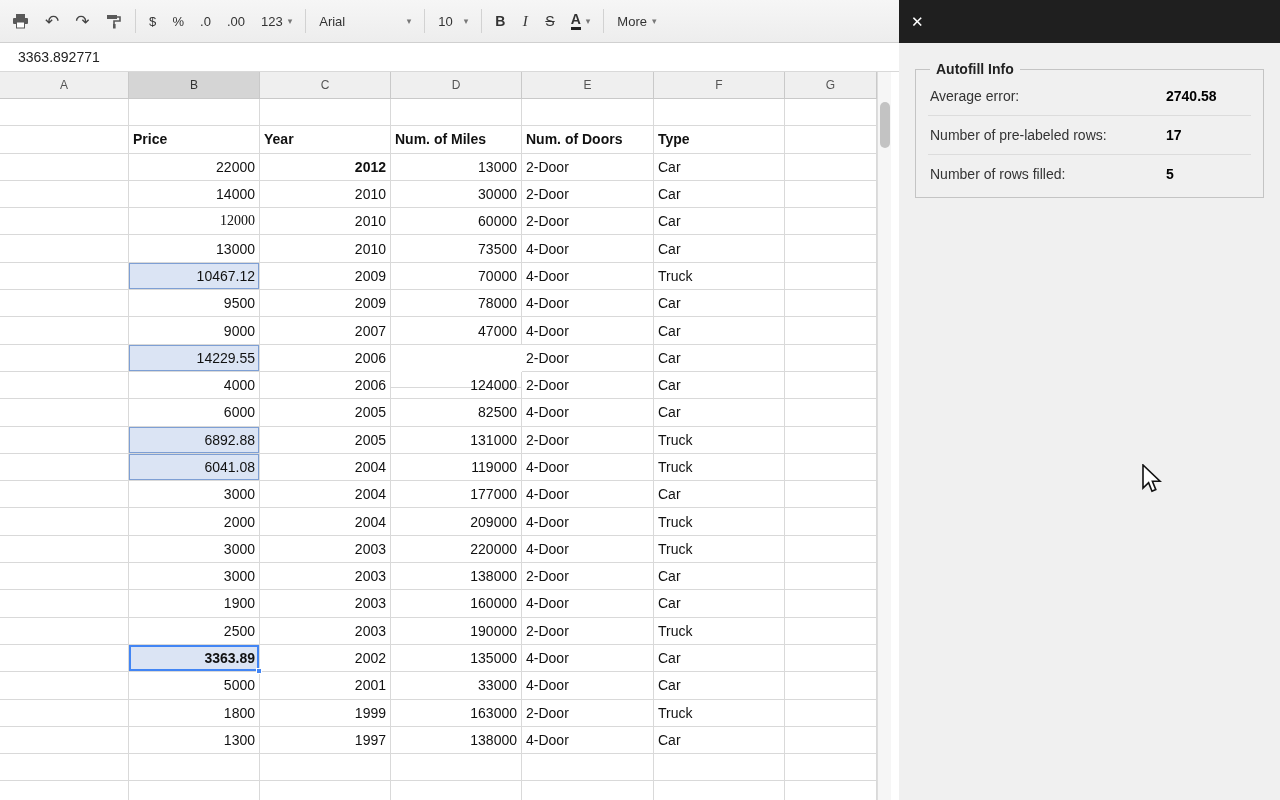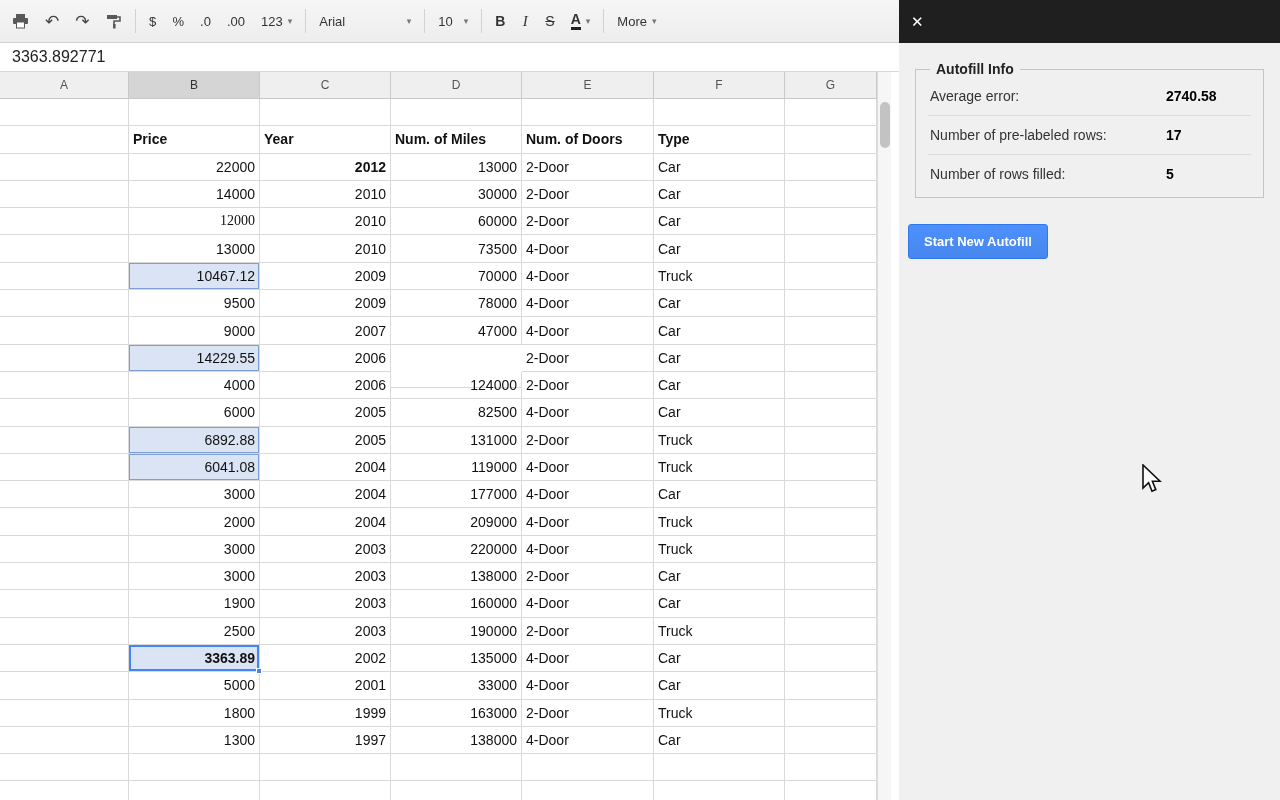--- a/index.html
+++ b/index.html
@@ -19,21 +19,21 @@
   .caret { font-size:9px; color:#777; margin-left:5px; }
   .tb-bold { font-weight:bold; font-size:14px; }
   .tb-italic { font-style:italic; font-family:"Liberation Serif", serif; font-size:15px; }
   .tb-strike { text-decoration:line-through; font-size:14px; }
   .tb-color-a { font-size:14px; font-weight:bold; border-bottom:3px solid #222; line-height:14px; padding-bottom:1px; }
   .tb-select { display:flex; align-items:center; justify-content:space-between; padding:0 8px; }
   .font-select { width:108px; }
   .size-select { width:46px; }
 
   .formula-bar { height:29px; background:#fff; border-bottom:1px solid #d9d9d9; display:flex;
-                 align-items:center; padding-left:12px; font-size:16px; color:#222; }
+                 align-items:center; padding-left:18px; font-size:14px; color:#222; }
 
   .grid-wrap { position:relative; width:877px; height:728px; overflow:hidden; }
   .colheads { display:flex; height:27px; background:#eee; }
   .colhead { border-right:1px solid #c9c9c9; border-bottom:1px solid #c9c9c9; background:#efefef;
              color:#555; font-size:12px; display:flex; align-items:center; justify-content:center; cursor:pointer; }
   .colhead.sel { background:#d5d5d5; color:#333; }
 
   .row { display:flex; height:27.3px; }
   .cell { border-right:1px solid #d9d9d9; border-bottom:1px solid #d9d9d9; font-size:14px; color:#111;
           padding:0 4px; display:flex; align-items:center; overflow:hidden; white-space:nowrap; cursor:cell; }
@@ -422,19 +422,18 @@
       <div class="info-row">
         <span class="info-label">Number of pre-labeled rows:</span>
         <span class="info-value">17</span>
       </div>
       <div class="info-row">
         <span class="info-label">Number of rows filled:</span>
         <span class="info-value">5</span>
       </div>
     </fieldset>
 
-    <div class="autofill-btn">Start New Autofill</div>
   </div>
 
   <svg class="cursor" width="22" height="30" viewBox="0 0 22 30">
     <path d="M3 1 L3 24 L8.6 18.6 L12 27.2 L15.8 25.6 L12.4 17.2 L20 17.2 Z" fill="#fff" stroke="#111" stroke-width="1.6"></path>
   </svg>
 </div>
 
 </body></html>

